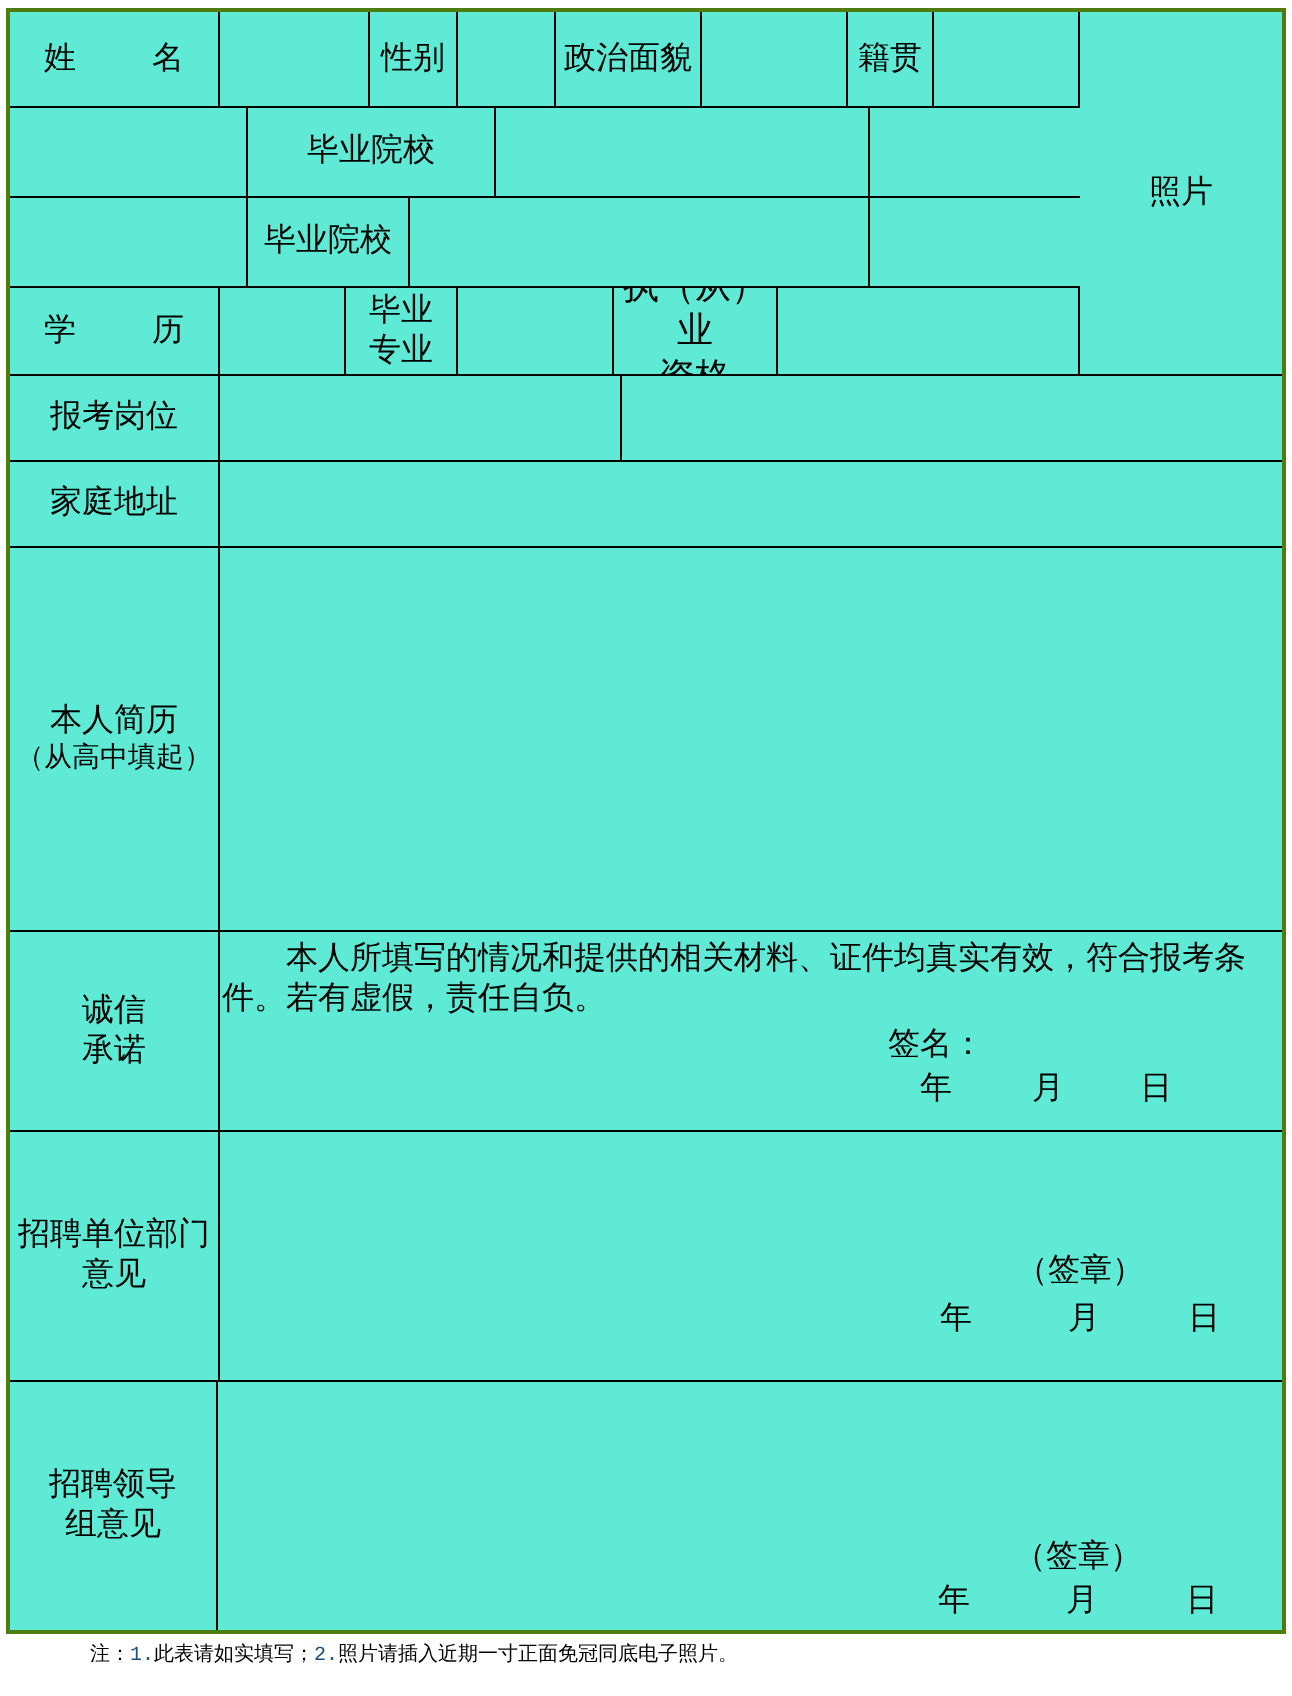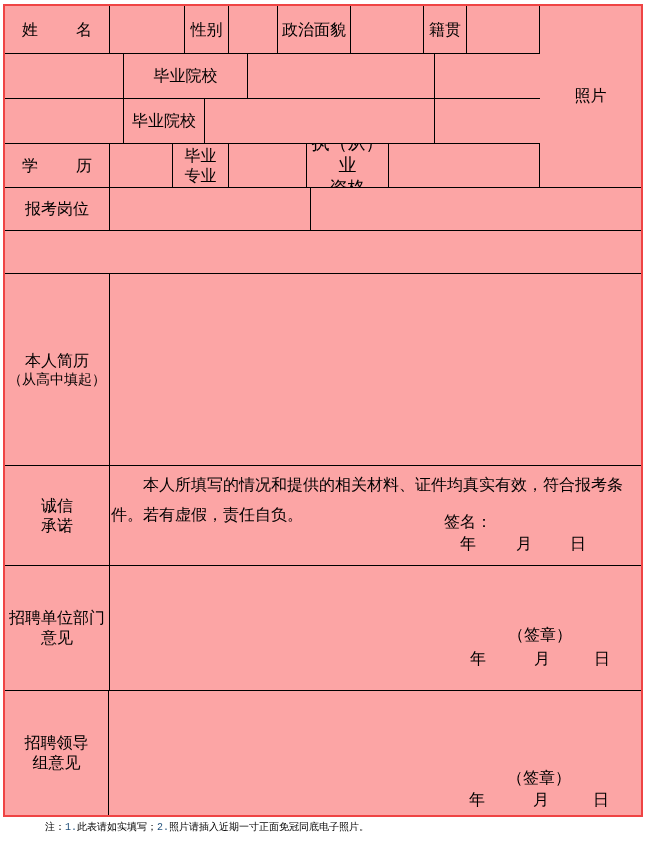--- a/index.html
+++ b/index.html
@@ -1,31 +1,31 @@
 <!DOCTYPE html>
 <html><head>
 <meta charset="utf-8">
 <style>
   html,body{margin:0;padding:0;background:#ffffff;}
   body{width:646px;height:848px;font-family:"Liberation Serif","DejaVu Serif",serif;color:#000;}
   *{box-sizing:border-box;}
-  .table{position:absolute;left:3px;top:4px;width:640px;border:2px solid #ef4444;background:#fca5a5;}
+  .table{position:absolute;left:3px;top:4px;width:640px;border:2px solid #4d7c0f;background:#5eead4;}
   .row{display:flex;}
   .bb{border-bottom:1px solid #000;}
   .c{border-right:1px solid #000;display:flex;align-items:center;justify-content:center;
      text-align:center;font-size:16px;line-height:1.25;overflow:hidden;}
   .nr{border-right:none;}
   .top{display:flex;border-bottom:1px solid #000;}
   .topleft{width:535px;}
   .photo{width:101px;display:flex;align-items:center;justify-content:center;font-size:16px;}
   .jlabel{width:100%;padding:0 17px;text-align:justify;text-align-last:justify;}
   .small{font-size:14px;}
   .q{font-size:18px;}
   .content{position:relative;display:block;text-align:left;}
-  .statement{margin:4px 1px 0 1px;font-size:16px;line-height:30px;text-indent:2em;}
+  .statement{margin:4px 1px 0 1px;font-size:16px;line-height:20px;text-indent:2em;}
   .abs{position:absolute;font-size:16px;white-space:nowrap;font-family:Liberation Mono, monospace;}
   .note{position:absolute;left:45px;top:820px;font-size:10px;white-space:nowrap;font-family:Liberation Mono, monospace;}
 </style>
 </head>
 <body>
 
 <div class="table">
 
   <div class="top">
     <div class="topleft">
@@ -82,20 +82,21 @@
     </div>
   </div>
 
   <div class="row bb" style="height:43px">
     <div class="c" style="width:105px">报考岗位</div>
     <div class="c" style="width:201px"></div>
     <div class="c nr" style="width:170px"></div>
   </div>
 
   <div class="row bb" style="height:43px">
+    <div class="c" style="width:105px">家庭地址</div>
     <div class="c nr" style="width:531px"></div>
   </div>
 
   <div class="row bb" style="height:192px">
     <div class="c" style="width:105px">
       <div>
           <div>本人简历</div>
           <div class="small">（从高中填起）</div>
         </div>
     </div>

